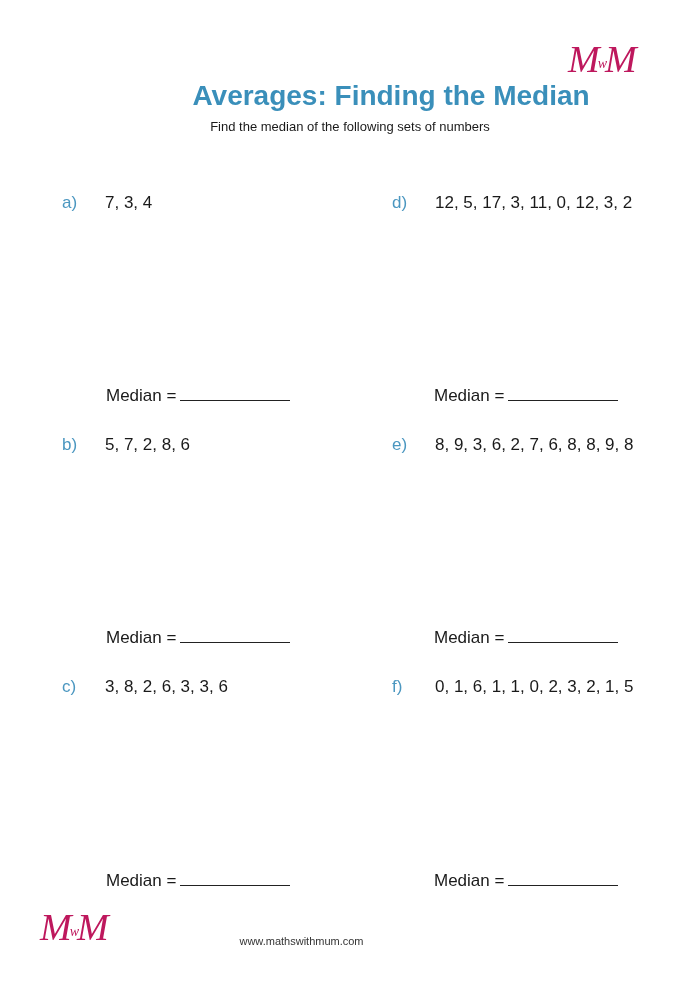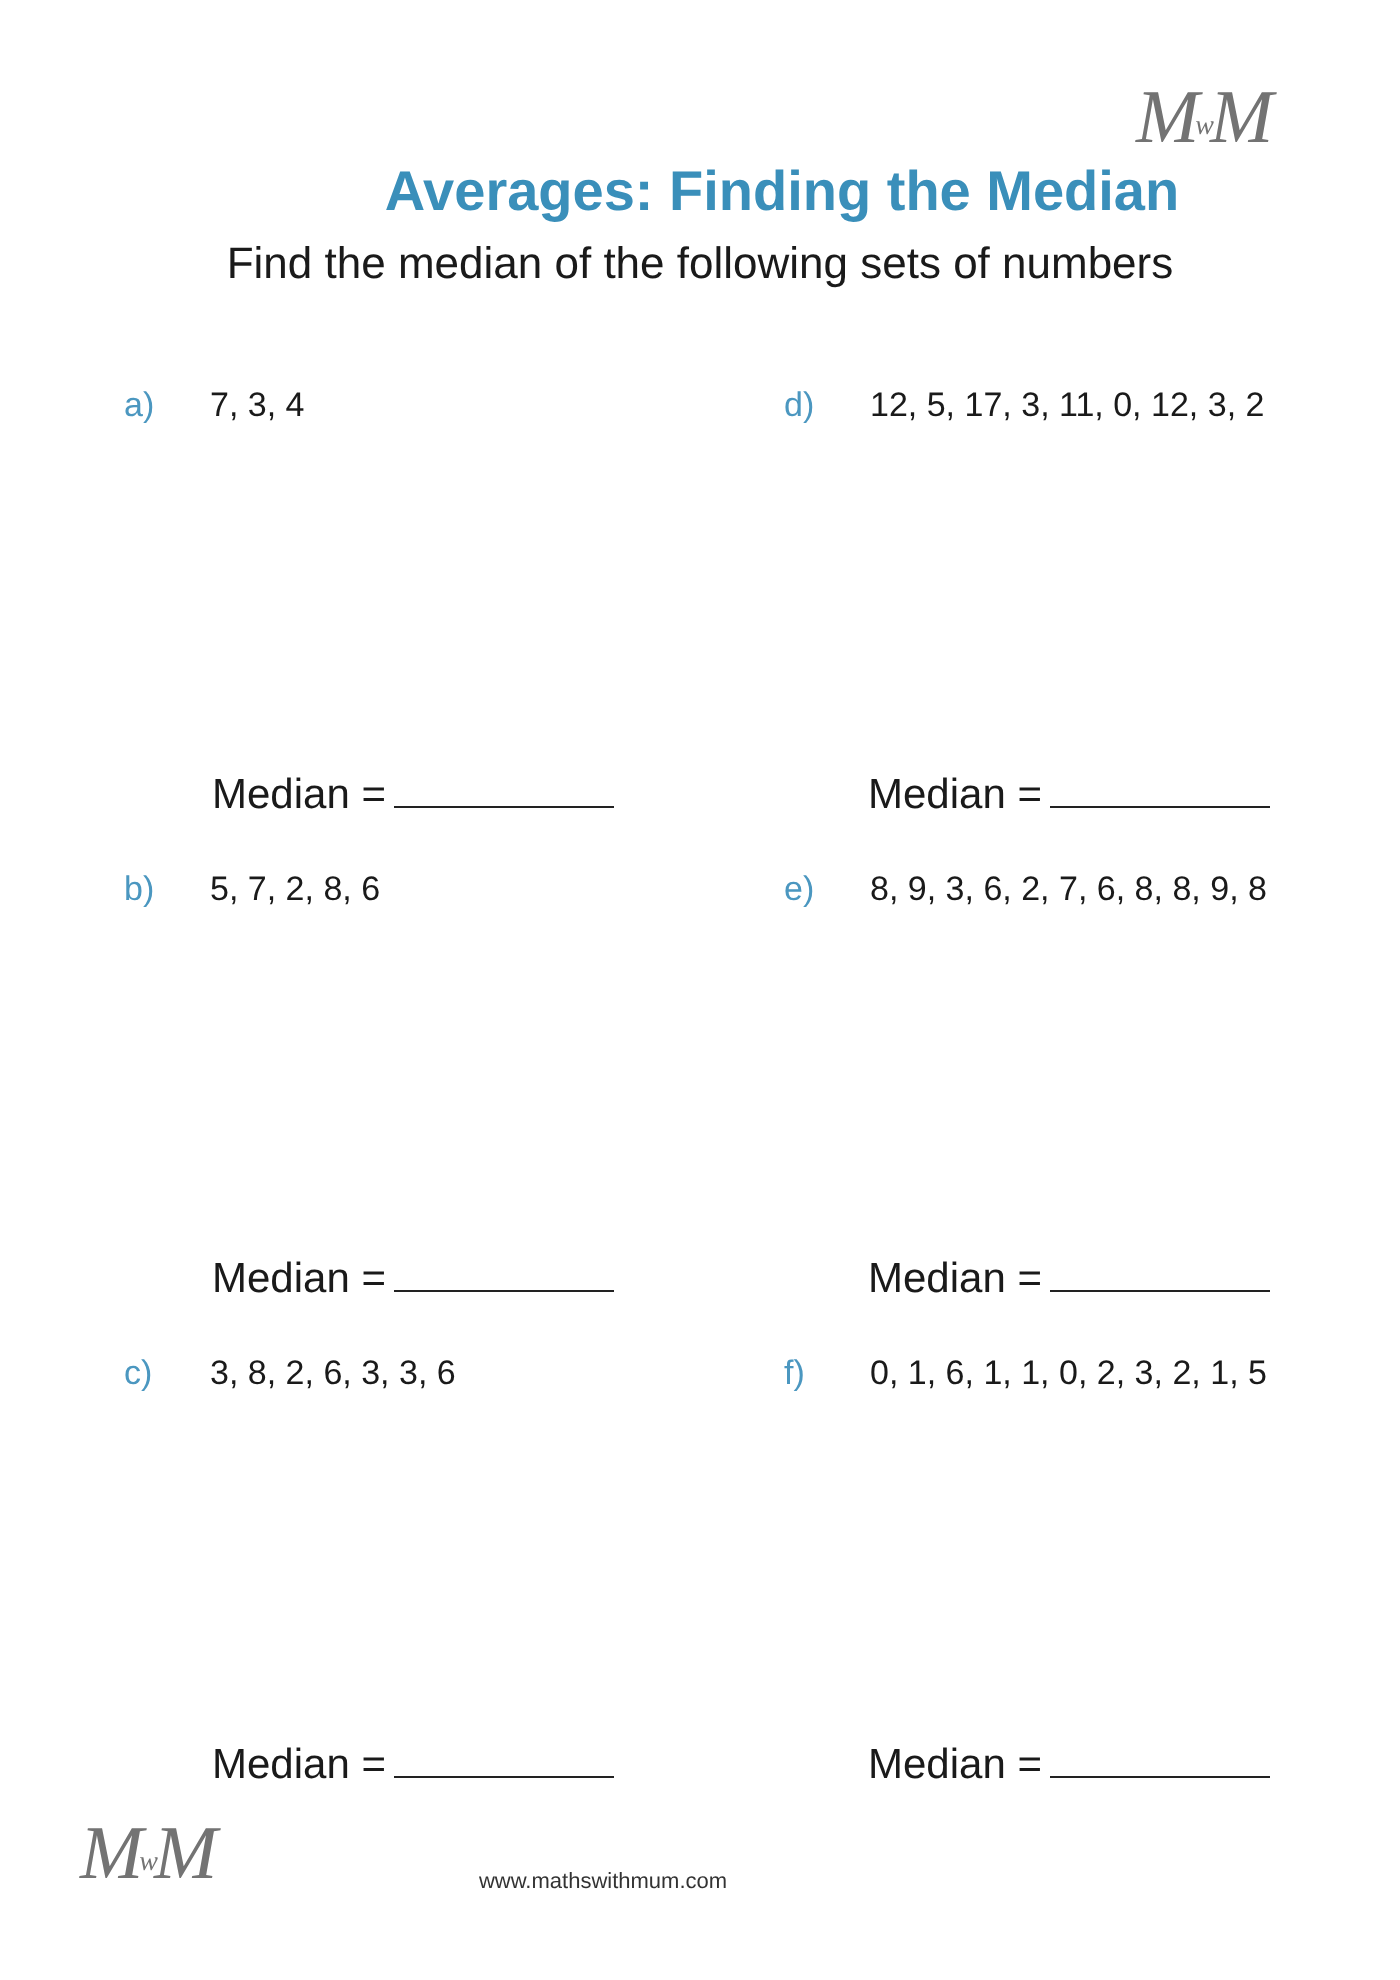--- a/index.html
+++ b/index.html
@@ -1,30 +1,30 @@
 <!DOCTYPE html>
 <html><head>
   <meta charset="utf-8">
   <style>
     html, body { margin: 0; padding: 0; background: #ffffff; }
     body { width: 700px; height: 990px; position: relative; overflow: hidden;
            font-family: "Liberation Sans", sans-serif; color: #1a1a1a; }
-    .logo { position: absolute; font-family: "Liberation Serif", serif; color: #737373; line-height: 1; }
+    .logo { position: absolute; font-family: "Liberation Serif", serif; color: #be185d; line-height: 1; }
     .logo .big { font-size: 38px; font-style: italic; }
     .logo .small { font-size: 14px; font-style: italic; position: relative; top: -4px; margin: 0 -2px; }
     .logo-top { left: 568px; top: 40px; }
     .logo-bottom { left: 40px; top: 908px; }
     .title { position: absolute; left: 0; width: 700px; top: 80px; text-align: center;
              font-size: 28px; font-weight: bold; color: #3a8fba; padding-left: 41px; }
     .subtitle { position: absolute; left: 0; width: 700px; top: 119px; text-align: center;
-                font-size: 22px; color: #1a1a1a; }
+                font-size: 13px; color: #1a1a1a; }
     .q { position: absolute; font-size: 17px; }
     .q .lbl { color: #4b97c0; position: absolute; left: 0; top: 0; }
     .q .nums { position: absolute; left: 43px; top: 0; white-space: nowrap; }
-    .ans { position: absolute; font-size: 21px; white-space: nowrap; }
+    .ans { position: absolute; font-size: 17px; white-space: nowrap; }
     .ans .blank { display: inline-block; width: 110px; border-bottom: 1px solid #222; height: 14px; margin-left: 4px; }
     .footer { position: absolute; left: 0; width: 603px; top: 935px; text-align: center; font-size: 11px; color: #333; }
   </style>
 </head>
 <body>
 
 <div class="logo logo-top">
   <span class="big">M</span><span class="small">w</span><span class="big">M</span>
 </div>
 

